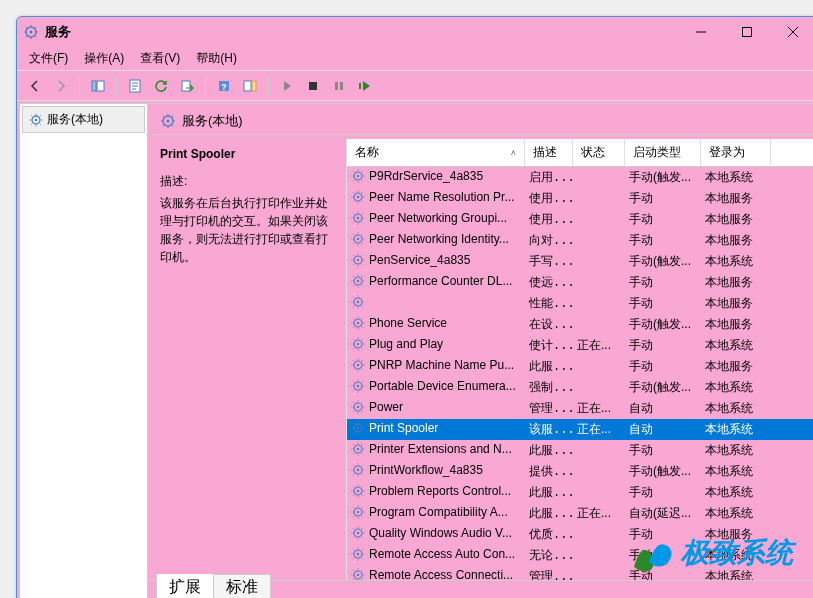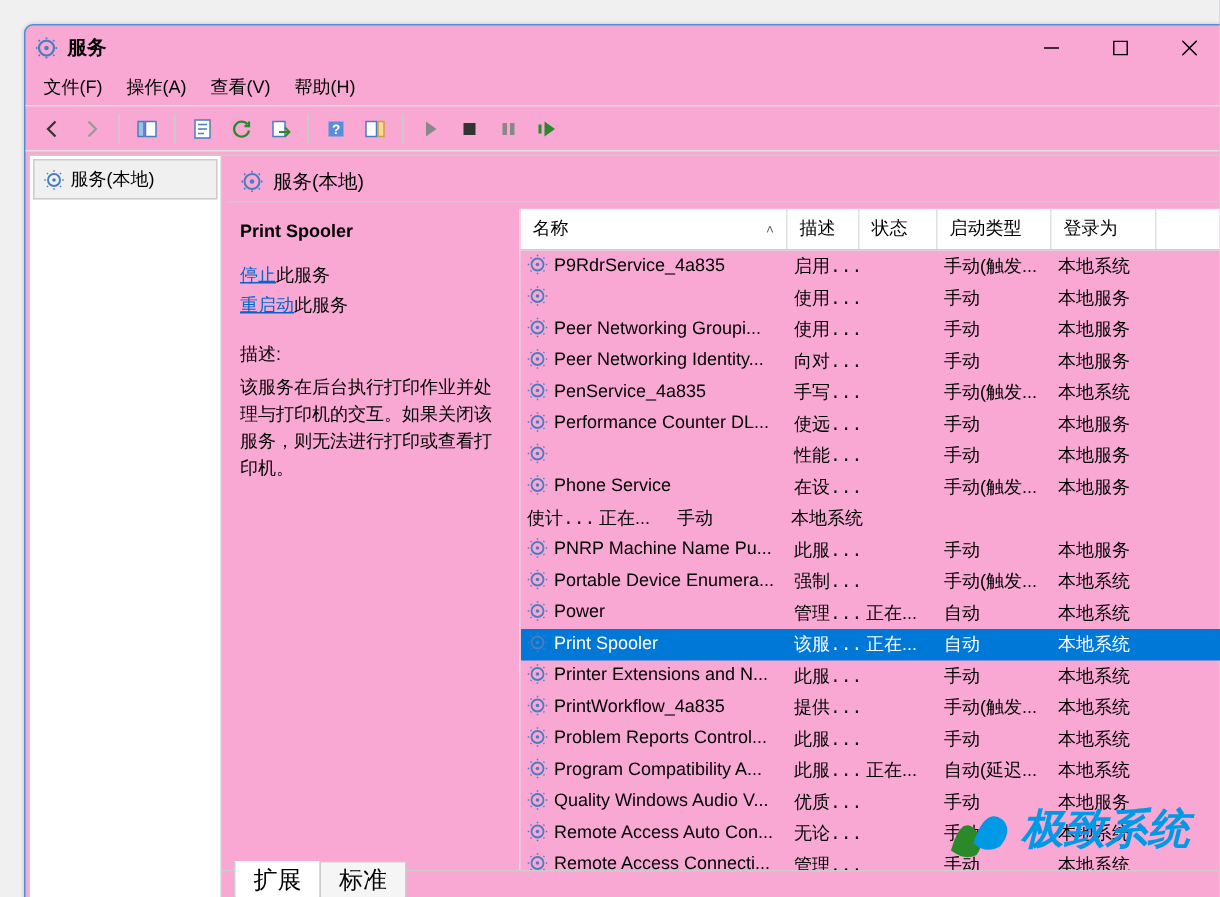--- a/index.html
+++ b/index.html
@@ -188,24 +188,20 @@
             <circle cx="8" cy="8" r="5" fill="none" stroke="#4a7dbf" stroke-width="1.4"></circle>
             <path d="M8 2v-1M8 15v-1M2 8h-1M15 8h-1M3.5 3.5l-.7-.7M12.5 12.5l.7.7M3.5 12.5l-.7.7M12.5 3.5l.7-.7" stroke="#4a7dbf" stroke-width="1.2"></path>
             <circle cx="8" cy="8" r="1.5" fill="#4a7dbf"></circle>
           </svg>
         <span>服务(本地)</span>
       </div>
 
       <div class="panel-body">
         <div class="detail-pane">
           <div class="detail-title">Print Spooler</div>
-          <div class="detail-actions">
-            <a>停止</a><span>此服务</span><br>
-            <a>重启动</a><span>此服务</span>
-          </div>
           <div class="detail-desc-label">描述:</div>
           <div class="detail-desc">该服务在后台执行打印作业并处理与打印机的交互。如果关闭该服务，则无法进行打印或查看打印机。</div>
         </div>
 
         <div class="list-pane">
           <div class="list-header">
             <div class="list-header-cell col-name sorted">名称</div>
             <div class="list-header-cell col-desc">描述</div>
             <div class="list-header-cell col-status">状态</div>
             <div class="list-header-cell col-startup">启动类型</div>
@@ -226,20 +222,21 @@
                 <div class="list-cell startup-cell">手动(触发...</div>
                 <div class="list-cell logon-cell">本地系统</div>
               </div>
               <div class="list-row">
                 <div class="list-cell name-cell">
                   <svg width="14" height="14" viewBox="0 0 14 14">
                     <circle cx="7" cy="7" r="4" fill="none" stroke="#4a7dbf" stroke-width="1.2"></circle>
                     <path d="M7 1.5v-1M7 13.5v-1M1.5 7h-1M13.5 7h-1M3 3l-.6-.6M11 11l.6.6M3 11l-.6.6M11 3l.6-.6" stroke="#4a7dbf" stroke-width="1"></path>
                     <circle cx="7" cy="7" r="1.2" fill="#4a7dbf"></circle>
                   </svg>
+                  <span>Peer Name Resolution Pr...</span>
                 </div>
                 <div class="list-cell desc-cell">使用...</div>
                 <div class="list-cell status-cell"></div>
                 <div class="list-cell startup-cell">手动</div>
                 <div class="list-cell logon-cell">本地服务</div>
               </div>
               <div class="list-row">
                 <div class="list-cell name-cell">
                   <svg width="14" height="14" viewBox="0 0 14 14">
                     <circle cx="7" cy="7" r="4" fill="none" stroke="#4a7dbf" stroke-width="1.2"></circle>
@@ -316,20 +313,28 @@
                     <circle cx="7" cy="7" r="1.2" fill="#4a7dbf"></circle>
                   </svg>
                   <span>Phone Service</span>
                 </div>
                 <div class="list-cell desc-cell">在设...</div>
                 <div class="list-cell status-cell"></div>
                 <div class="list-cell startup-cell">手动(触发...</div>
                 <div class="list-cell logon-cell">本地服务</div>
               </div>
               <div class="list-row">
+                <div class="list-cell name-cell">
+                  <svg width="14" height="14" viewBox="0 0 14 14">
+                    <circle cx="7" cy="7" r="4" fill="none" stroke="#4a7dbf" stroke-width="1.2"></circle>
+                    <path d="M7 1.5v-1M7 13.5v-1M1.5 7h-1M13.5 7h-1M3 3l-.6-.6M11 11l.6.6M3 11l-.6.6M11 3l.6-.6" stroke="#4a7dbf" stroke-width="1"></path>
+                    <circle cx="7" cy="7" r="1.2" fill="#4a7dbf"></circle>
+                  </svg>
+                  <span>Plug and Play</span>
+                </div>
                 <div class="list-cell desc-cell">使计...</div>
                 <div class="list-cell status-cell">正在...</div>
                 <div class="list-cell startup-cell">手动</div>
                 <div class="list-cell logon-cell">本地系统</div>
               </div>
               <div class="list-row">
                 <div class="list-cell name-cell">
                   <svg width="14" height="14" viewBox="0 0 14 14">
                     <circle cx="7" cy="7" r="4" fill="none" stroke="#4a7dbf" stroke-width="1.2"></circle>
                     <path d="M7 1.5v-1M7 13.5v-1M1.5 7h-1M13.5 7h-1M3 3l-.6-.6M11 11l.6.6M3 11l-.6.6M11 3l.6-.6" stroke="#4a7dbf" stroke-width="1"></path>

